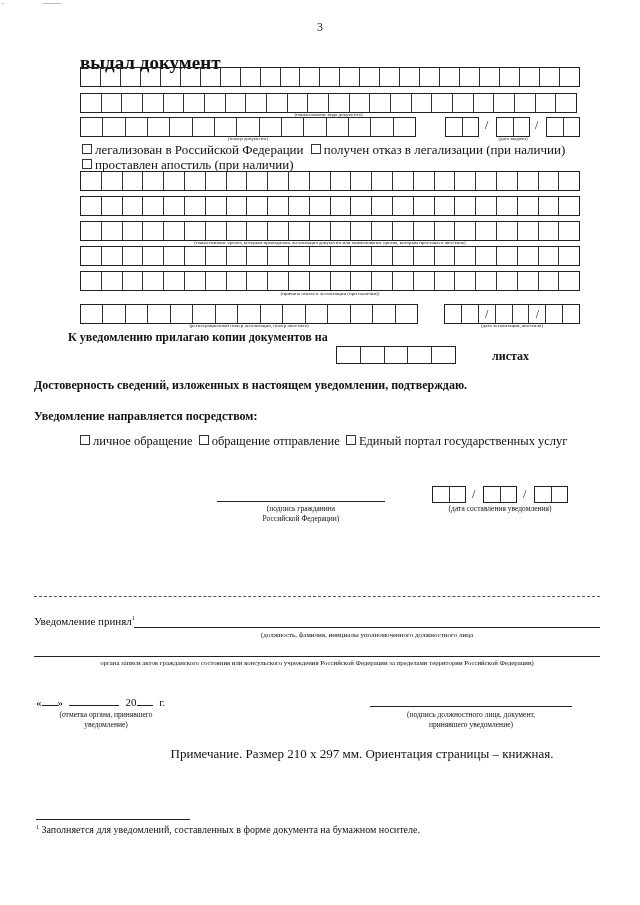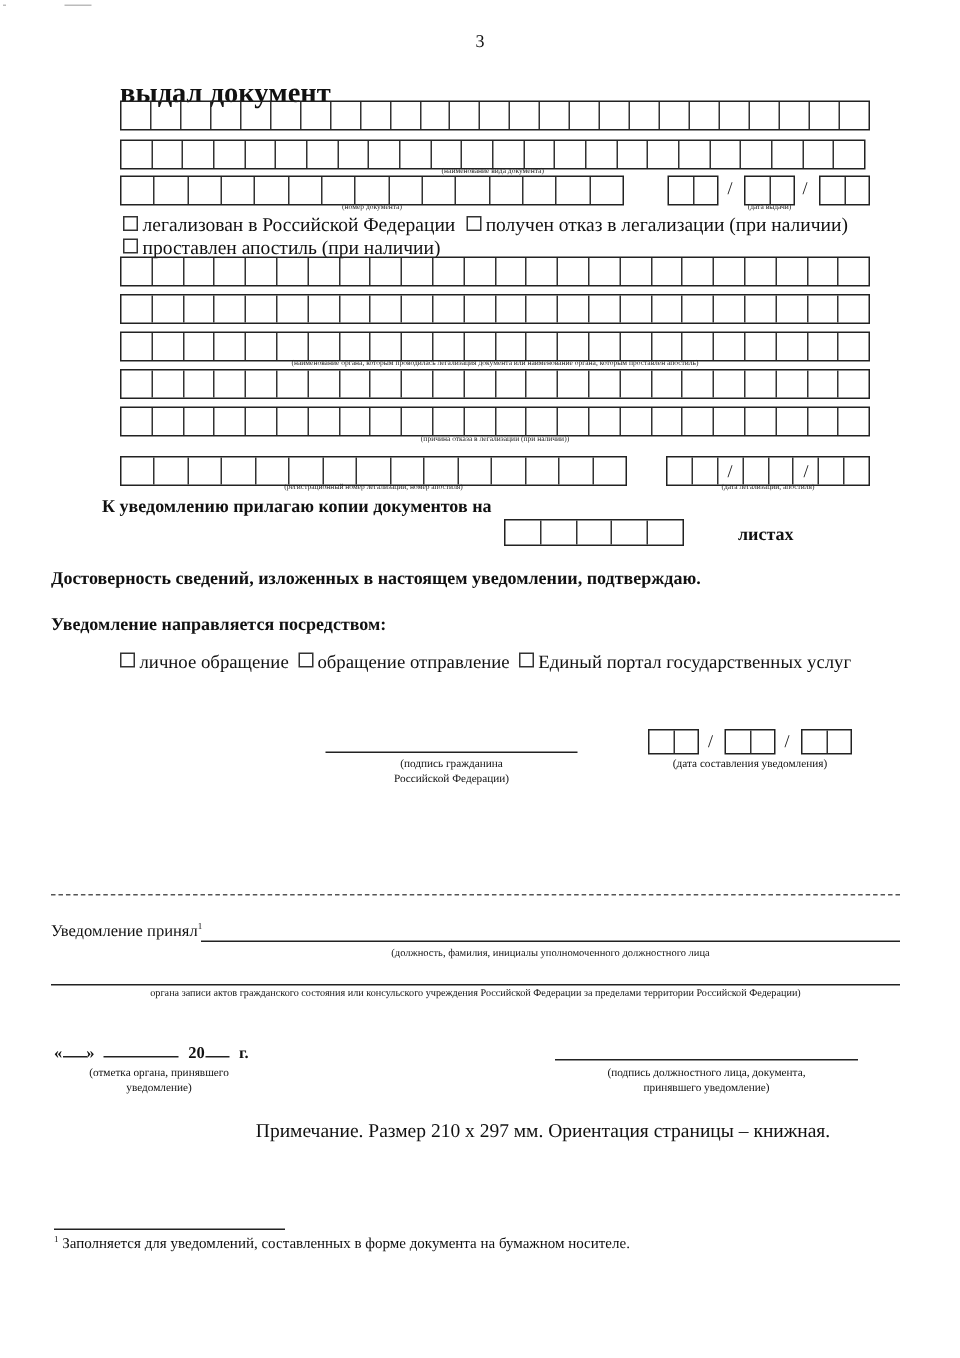--- a/index.html
+++ b/index.html
@@ -335,33 +335,33 @@
 <div class="abs line" style="left:34px;top:596px;width:566px;border-top:1px dashed #555;"></div>
 
 <div class="abs txt12" style="left:34px;top:615px;font-size:11px;">
   <span>Уведомление принял</span><sup style="font-size:6px;">1</sup>
 </div>
 <div class="abs line" style="left:134px;top:627px;width:466px;"></div>
 <div class="abs small" style="left:134px;width:466px;top:630px;font-size:7px;">(должность, фамилия, инициалы уполномоченного должностного лица</div>
 <div class="abs line" style="left:34px;top:656px;width:566px;"></div>
 <div class="abs small" style="left:34px;width:566px;top:658px;font-size:6.8px;">органа записи актов гражданского состояния или консульского учреждения Российской Федерации за пределами территории Российской Федерации)</div>
 
-<div class="abs txt12" style="left:36px;top:696px;font-size:11px;white-space:nowrap;font-weight:bold;">
+<div class="abs txt12" style="left:36px;top:696px;font-size:11px;white-space:nowrap;">
   <span>«</span><span style="display:inline-block;width:16px;border-bottom:1px solid #222;"></span><span>»</span>
   <span style="display:inline-block;width:50px;border-bottom:1px solid #222;margin-left:3px;"></span>
   <span style="margin-left:4px;">20</span><span style="display:inline-block;width:16px;border-bottom:1px solid #222;"></span>
   <span style="margin-left:4px;">г.</span>
 </div>
 <div class="abs small" style="left:36px;width:140px;top:710px;">
   <div>(отметка органа, принявшего</div>
   <div>уведомление)</div>
 </div>
 <div class="abs line" style="left:370px;top:706px;width:202px;"></div>
 <div class="abs small" style="left:370px;width:202px;top:710px;">
-  <div>(подпись должностного лица, документа,</div>
+  <div>(подпись должностного лица, документ,</div>
   <div>принявшего уведомление)</div>
 </div>
 
 <div class="abs" style="left:0;width:640px;top:745px;text-align:center;font-size:13px;line-height:17px;padding-left:42px;">
   <div>Примечание. Размер 210 х 297 мм. Ориентация страницы – книжная.</div>
 </div>
 
 <div class="abs line" style="left:36px;top:819px;width:154px;"></div>
 <div class="abs" style="left:36px;top:824px;font-size:10px;white-space:nowrap;">
   <sup style="font-size:6px;">1</sup>

